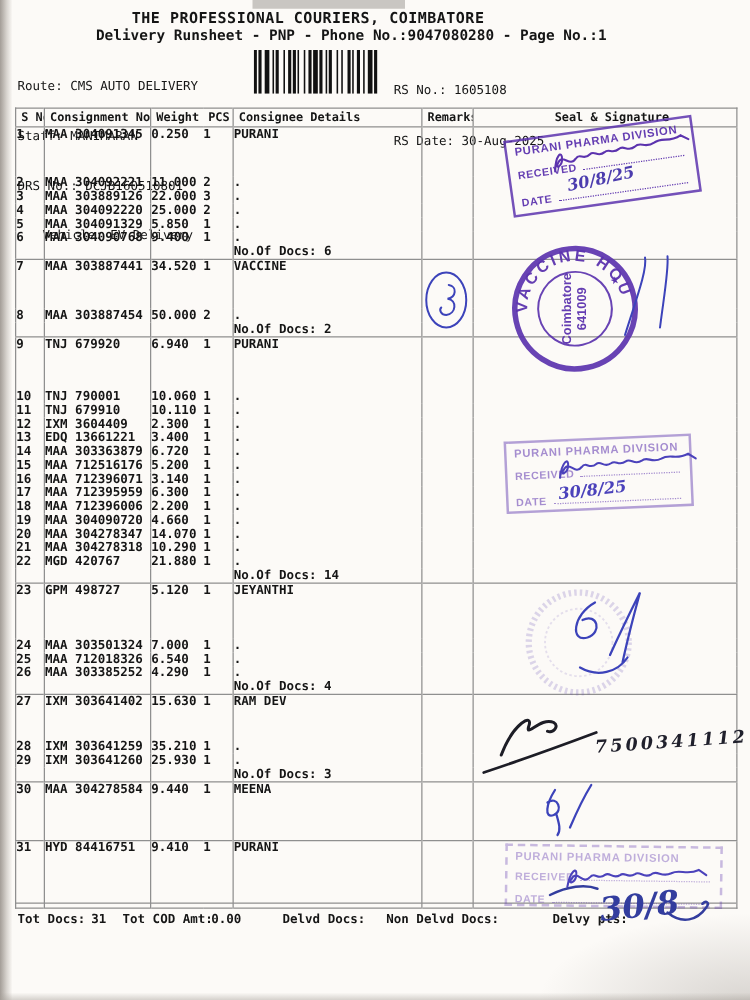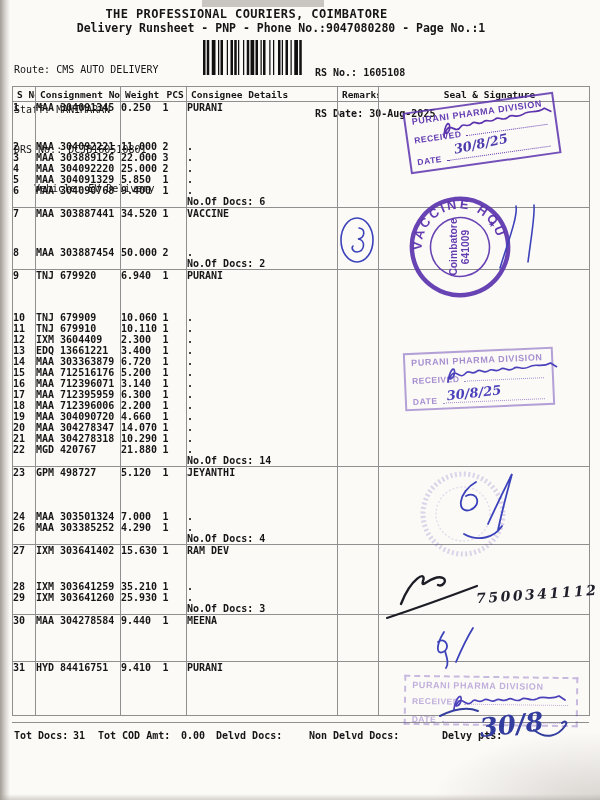--- a/index.html
+++ b/index.html
@@ -18,21 +18,21 @@
   .edge-bottom{position:absolute;left:0;bottom:0;width:600px;height:6px;
     background:linear-gradient(0deg,rgba(165,159,152,.45),rgba(165,159,152,0));}
 
   
   .title{position:absolute;left:0;top:7px;width:493px;text-align:center;
     font-weight:bold;font-size:12px;letter-spacing:.4px;}
   .subtitle{position:absolute;left:0;top:21px;width:562px;text-align:center;
     font-weight:bold;font-size:11.5px;}
   .meta-left{position:absolute;left:14px;top:37px;font-weight:normal;font-size:10px;line-height:13.2px;white-space:pre;}
   .meta-left .indent{padding-left:20px;}
-  .meta-right{position:absolute;left:315px;top:39px;font-weight:bold;font-size:10px;line-height:13.5px;white-space:pre;}
+  .meta-right{position:absolute;left:315px;top:39px;font-weight:normal;font-size:10px;line-height:13.5px;white-space:pre;}
   .barcode{position:absolute;left:203px;top:40px;width:112px;height:35px;}
 
   
   #runsheet-table{position:absolute;left:12px;top:86px;width:577px;
     border-collapse:collapse;table-layout:fixed;border:1px solid var(--line,#8f8f8f);}
   #runsheet-table th,#runsheet-table td{
     font-family:"DejaVu Sans Mono",monospace;font-weight:bold;color:var(--ink,#151515);
     font-size:10px;line-height:11px;padding:0;white-space:nowrap;overflow:hidden;}
   #runsheet-table thead th{height:13px;text-align:left;font-size:9.5px;
     border-bottom:1px solid var(--line,#8f8f8f);padding:1px 0 0 4px;}
@@ -47,22 +47,22 @@
   .c-con,.c-wt,.c-name,.c-rem,.c-seal{border-left:1px solid var(--line,#8f8f8f);}
   .c-pcs{border-left:none !important;}
   tr.lead td{vertical-align:top;padding-top:2px;}
   tr.docs td.c-name{padding-left:20px;}
 
   
   .footer{position:absolute;left:12px;top:722px;width:577px;height:26px;
     border-top:1px solid var(--line,#8f8f8f);font-weight:bold;font-size:10px;}
   .footer span{position:absolute;top:7px;white-space:pre;}
   .f-totdocs-l{left:2px;}  .f-totdocs-v{left:61px;}
-  .f-cod-l{left:86px;}     .f-cod-v{left:169px;}
-  .f-delvd-l{left:204px;}  .f-nondelvd-l{left:297px;}
+  .f-cod-l{left:86px;}     .f-cod-v{left:157px;}
+  .f-delvd-l{left:214px;}  .f-nondelvd-l{left:297px;}
   .f-delvy-l{left:391px;margin-left:39px;}
 
   
   .rubber{position:absolute;border:2px solid rgba(92,51,174,.85);color:rgba(92,51,174,.95);
     font-family:"Liberation Sans",sans-serif;font-weight:bold;
     padding:3px 6px;box-sizing:border-box;}
   .rubber .s-title{font-size:9px;letter-spacing:.6px;white-space:nowrap;}
   .rubber .s-row{display:flex;align-items:flex-end;font-size:8.5px;letter-spacing:.5px;}
   .rubber .dotlead{flex:1;border-bottom:1.5px dotted currentColor;margin:0 2px 2px 5px;height:10px;}
   .stamp-a{left:406px;top:102px;width:152px;height:62px;transform:rotate(-8deg);}
@@ -251,21 +251,21 @@
           <td class="c-sno">9</td>
           <td class="c-con">TNJ 679920</td>
           <td class="c-wt">6.940</td>
           <td class="c-pcs">1</td>
           <td class="c-name">PURANI</td>
           <td class="c-rem"></td>
           <td class="c-seal"></td>
         </tr>
         <tr>
           <td class="c-sno">10</td>
-          <td class="c-con">TNJ 679909</td>
+          <td class="c-con">TNJ 790001</td>
           <td class="c-wt">10.060</td>
           <td class="c-pcs">1</td>
           <td class="c-name">.</td>
           <td class="c-rem"></td>
           <td class="c-seal"></td>
         </tr>
         <tr>
           <td class="c-sno">11</td>
           <td class="c-con">TNJ 679910</td>
           <td class="c-wt">10.110</td>
@@ -390,20 +390,29 @@
           <td class="c-wt">5.120</td>
           <td class="c-pcs">1</td>
           <td class="c-name">JEYANTHI</td>
           <td class="c-rem"></td>
           <td class="c-seal"></td>
         </tr>
         <tr>
           <td class="c-sno">24</td>
           <td class="c-con">MAA 303501324</td>
           <td class="c-wt">7.000</td>
+          <td class="c-pcs">1</td>
+          <td class="c-name">.</td>
+          <td class="c-rem"></td>
+          <td class="c-seal"></td>
+        </tr>
+        <tr>
+          <td class="c-sno">25</td>
+          <td class="c-con">MAA 712018326</td>
+          <td class="c-wt">6.540</td>
           <td class="c-pcs">1</td>
           <td class="c-name">.</td>
           <td class="c-rem"></td>
           <td class="c-seal"></td>
         </tr>
         <tr>
           <td class="c-sno">26</td>
           <td class="c-con">MAA 303385252</td>
           <td class="c-wt">4.290</td>
           <td class="c-pcs">1</td>

